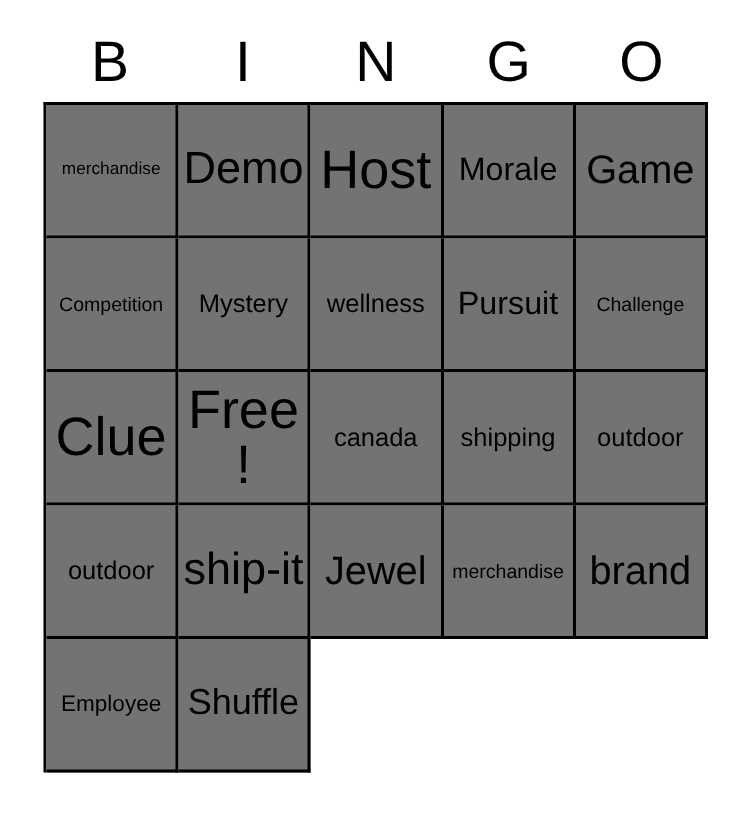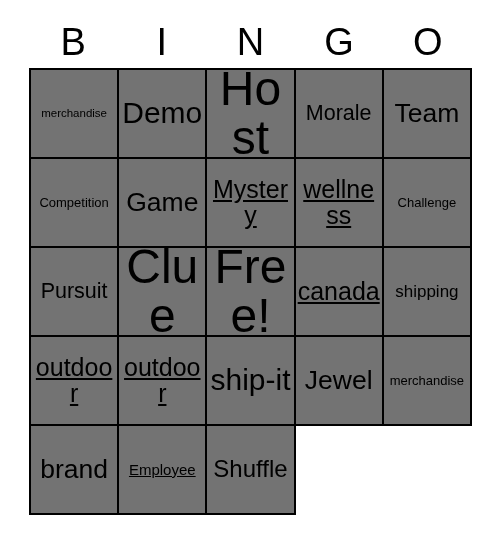--- a/index.html
+++ b/index.html
@@ -79,29 +79,29 @@
     text-align: center;
     line-height: 1.02;
     word-break: break-word;
     color: #000000;
     font-weight: 400;
   }
 
   
   .fs-xs   { font-size: 11.5px; }
   .fs-s    { font-size: 13px; }
-  .fs-sm   { font-size: 15px; text-decoration: underline; }
+  .fs-sm   { font-size: 15px; }
   .fs-m    { font-size: 17px; }
-  .fs-ml   { font-size: 25px; text-decoration: underline; }
+  .fs-ml   { font-size: 17px; }
   .fs-l    { font-size: 21.5px; }
   .fs-xl   { font-size: 24px; }
   .fs-xxl  { font-size: 26.5px; }
   .fs-h1   { font-size: 30px; }
   .fs-h2   { font-size: 34px; }
-  .fs-h3   { font-size: 48px; }
+  .fs-h3   { font-size: 36px; }
 </style>
 </head>
 <body>
 
 <div id="bingo-card">
 
   <div id="header-row">
     <div class="header-letter">B</div>
     <div class="header-letter">I</div>
     <div class="header-letter">N</div>
@@ -116,42 +116,39 @@
     </div>
     <div class="bingo-cell">
       <span class="cell-text fs-h1">Demo</span>
     </div>
     <div class="bingo-cell">
       <span class="cell-text fs-h3">Host</span>
     </div>
     <div class="bingo-cell">
       <span class="cell-text fs-l">Morale</span>
     </div>
-    <div class="bingo-cell">
-      <span class="cell-text fs-xxl">Team</span>
-    </div>
 
     <div class="bingo-cell">
-      <span class="cell-text fs-s">Competition</span>
+      <span class="cell-text fs-xxl">Game</span>
     </div>
     <div class="bingo-cell">
-      <span class="cell-text fs-xxl">Game</span>
+      <span class="cell-text fs-s">Competition</span>
     </div>
     <div class="bingo-cell">
       <span class="cell-text fs-ml">Mystery</span>
     </div>
     <div class="bingo-cell">
       <span class="cell-text fs-ml">wellness</span>
     </div>
     <div class="bingo-cell">
-      <span class="cell-text fs-s">Challenge</span>
+      <span class="cell-text fs-l">Pursuit</span>
     </div>
 
     <div class="bingo-cell">
-      <span class="cell-text fs-l">Pursuit</span>
+      <span class="cell-text fs-s">Challenge</span>
     </div>
     <div class="bingo-cell">
       <span class="cell-text fs-h3">Clue</span>
     </div>
     <div class="bingo-cell">
       <span class="cell-text fs-h3">Free!</span>
     </div>
     <div class="bingo-cell">
       <span class="cell-text fs-ml">canada</span>
     </div>

